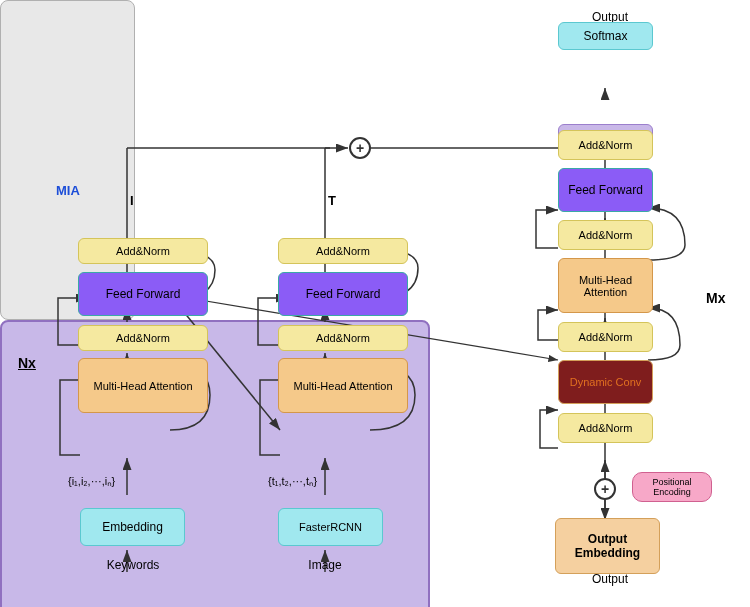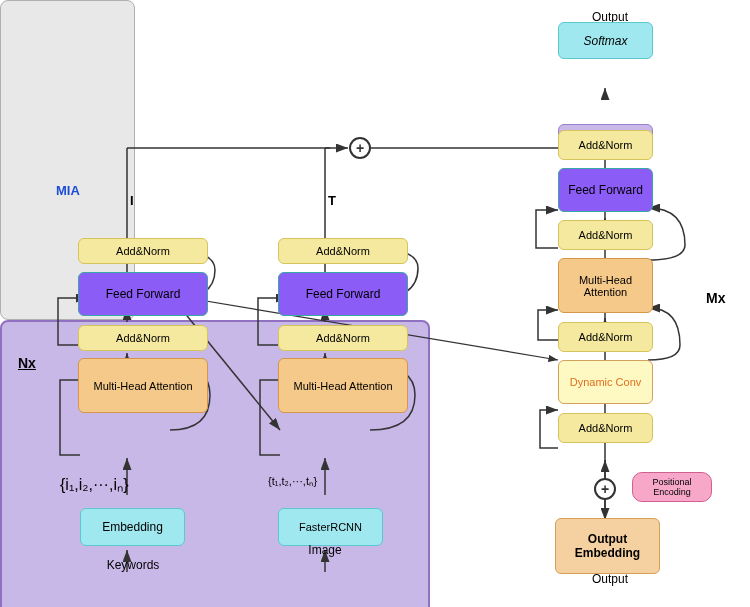--- a/index.html
+++ b/index.html
@@ -31,21 +31,21 @@
       font-size: 12px;
       text-align: center;
     }
     
     .cyan { background: #a0e8ef; border: 1.5px solid #5bc8d0; }
     .purple-light { background: #c9b8e8; border: 1.5px solid #9b7fcc; margin-top: 46px; }
     .yellow { background: #f5e9a0; border: 1.5px solid #d4c45a; }
     .teal { background: #8b5cf6; border: 1.5px solid #3ba8a8; }
     .orange { background: #f5c98a; border: 1.5px solid #d4974a; }
     .peach { background: #f5d0a0; border: 1.5px solid #d4a05a; }
-    .orange-text { color: #e07020; background: #fef9c3; border: 1.5px solid #d4a05a; }
+    .orange-text { color: #e07020; background: #7f1d1d; border: 1.5px solid #d4a05a; }
     .gray-bg { background: #e8e8e8; border: 1.5px solid #b0b0b0; border-radius: 8px; }
     .purple-bg { background: #c8b8e8; border: 2px solid #9070c0; border-radius: 8px; }
     .add-circle {
       position: absolute;
       width: 22px; height: 22px;
       border-radius: 50%;
       border: 2px solid #333;
       background: white;
       display: flex; align-items: center; justify-content: center;
       font-size: 14px;
@@ -152,21 +152,21 @@
 
     <path d="M 558 448 L 540 448 L 540 410 L 558 410" stroke="#333" stroke-width="1.5" fill="none" marker-end="url(#arrowhead)"></path>
     <path d="M 558 340 L 538 340 L 538 310 L 558 310" stroke="#333" stroke-width="1.5" fill="none" marker-end="url(#arrowhead)"></path>
     <path d="M 558 248 L 536 248 L 536 210 L 558 210" stroke="#333" stroke-width="1.5" fill="none" marker-end="url(#arrowhead)"></path>
 
     <line x1="170" y1="295" x2="558" y2="360" stroke="#333" stroke-width="1.2" stroke-dasharray="0" marker-end="url(#arrowhead)"></line>
   </svg>
 
   <div class="label" style="left:580px;top:10px;width:60px;">Output</div>
 
-  <div class="box cyan" style="left:558px;top:22px;width:95px;height:37px;font-style:italic;">Softmax</div>
+  <div class="box cyan" style="left:558px;top:22px;width:95px;height:28px;">Softmax</div>
 
   <div class="box purple-light" style="left:558px;top:78px;width:95px;height:34px;">Linear</div>
 
   <div class="box yellow" style="left:558px;top:130px;width:95px;height:30px;font-size:11px;">Add&amp;Norm</div>
 
   <div class="box teal" style="left:558px;top:168px;width:95px;height:44px;">Feed Forward</div>
 
   <div class="box yellow" style="left:558px;top:220px;width:95px;height:30px;font-size:11px;">Add&amp;Norm</div>
 
   <div class="box orange" style="left:558px;top:258px;width:95px;height:55px;font-size:11px;">Multi-Head
@@ -202,38 +202,38 @@
 
   <div class="box teal" style="left:78px;top:272px;width:130px;height:44px;font-size:12px;">Feed Forward</div>
 
   <div class="box yellow" style="left:78px;top:325px;width:130px;height:26px;font-size:11px;">Add&amp;Norm</div>
 
   <div class="box orange" style="left:78px;top:358px;width:130px;height:55px;font-size:11px;">Multi-Head
 Attention</div>
 
   <div class="label" style="left:130px;top:193px;font-size:13px;font-weight:bold;">I</div>
 
-  <div class="label" style="left:60px;top:473px;font-size:16px;text-align:center;">{i₁,i₂,···,iₙ}</div>
+  <div class="label" style="left:68px;top:473px;font-size:11px;text-align:center;">{i₁,i₂,···,iₙ}</div>
 
   <div class="box cyan" style="left:80px;top:508px;width:105px;height:38px;">Embedding</div>
 
   <div class="label" style="left:88px;top:558px;width:90px;">Keywords</div>
 
   <div class="box yellow" style="left:278px;top:238px;width:130px;height:26px;font-size:11px;">Add&amp;Norm</div>
 
   <div class="box teal" style="left:278px;top:272px;width:130px;height:44px;font-size:12px;">Feed Forward</div>
 
   <div class="box yellow" style="left:278px;top:325px;width:130px;height:26px;font-size:11px;">Add&amp;Norm</div>
 
   <div class="box orange" style="left:278px;top:358px;width:130px;height:55px;font-size:11px;">Multi-Head
 Attention</div>
 
   <div class="label" style="left:328px;top:193px;font-size:13px;font-weight:bold;">T</div>
 
   <div class="label" style="left:268px;top:473px;font-size:11px;">{t₁,t₂,···,tₙ}</div>
 
   <div class="box cyan" style="left:278px;top:508px;width:105px;height:38px;font-size:11px;">FasterRCNN</div>
 
-  <div class="label" style="left:295px;top:543px;width:60px;">Image</div>
+  <div class="label" style="left:295px;top:558px;width:60px;">Image</div>
 
   <div class="add-circle" style="left:349px;top:137px;">+</div>
 
 </div>
 
 </body></html>

